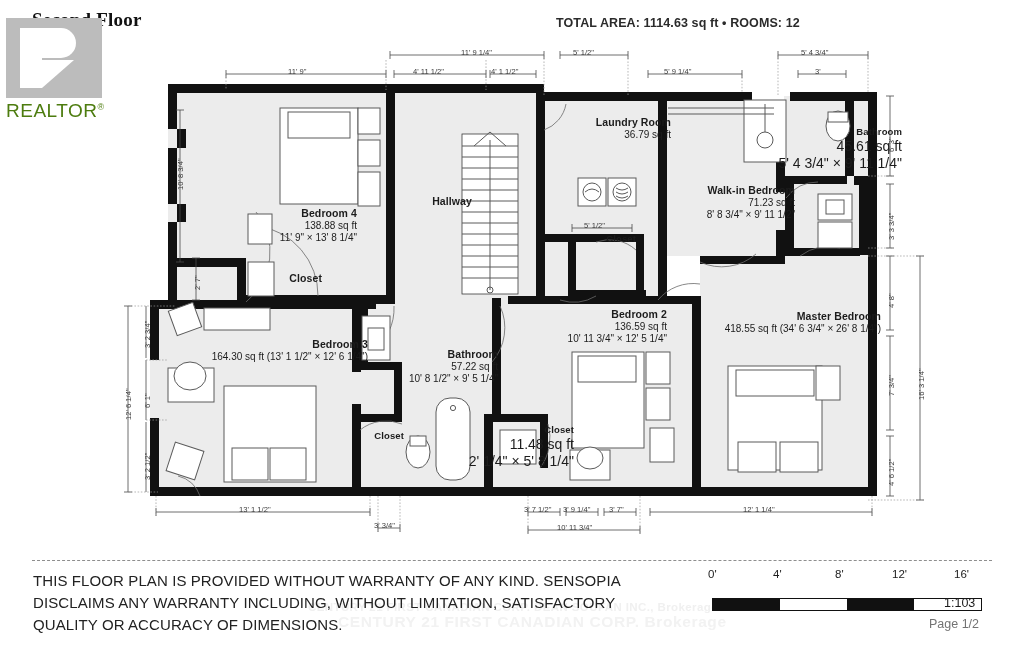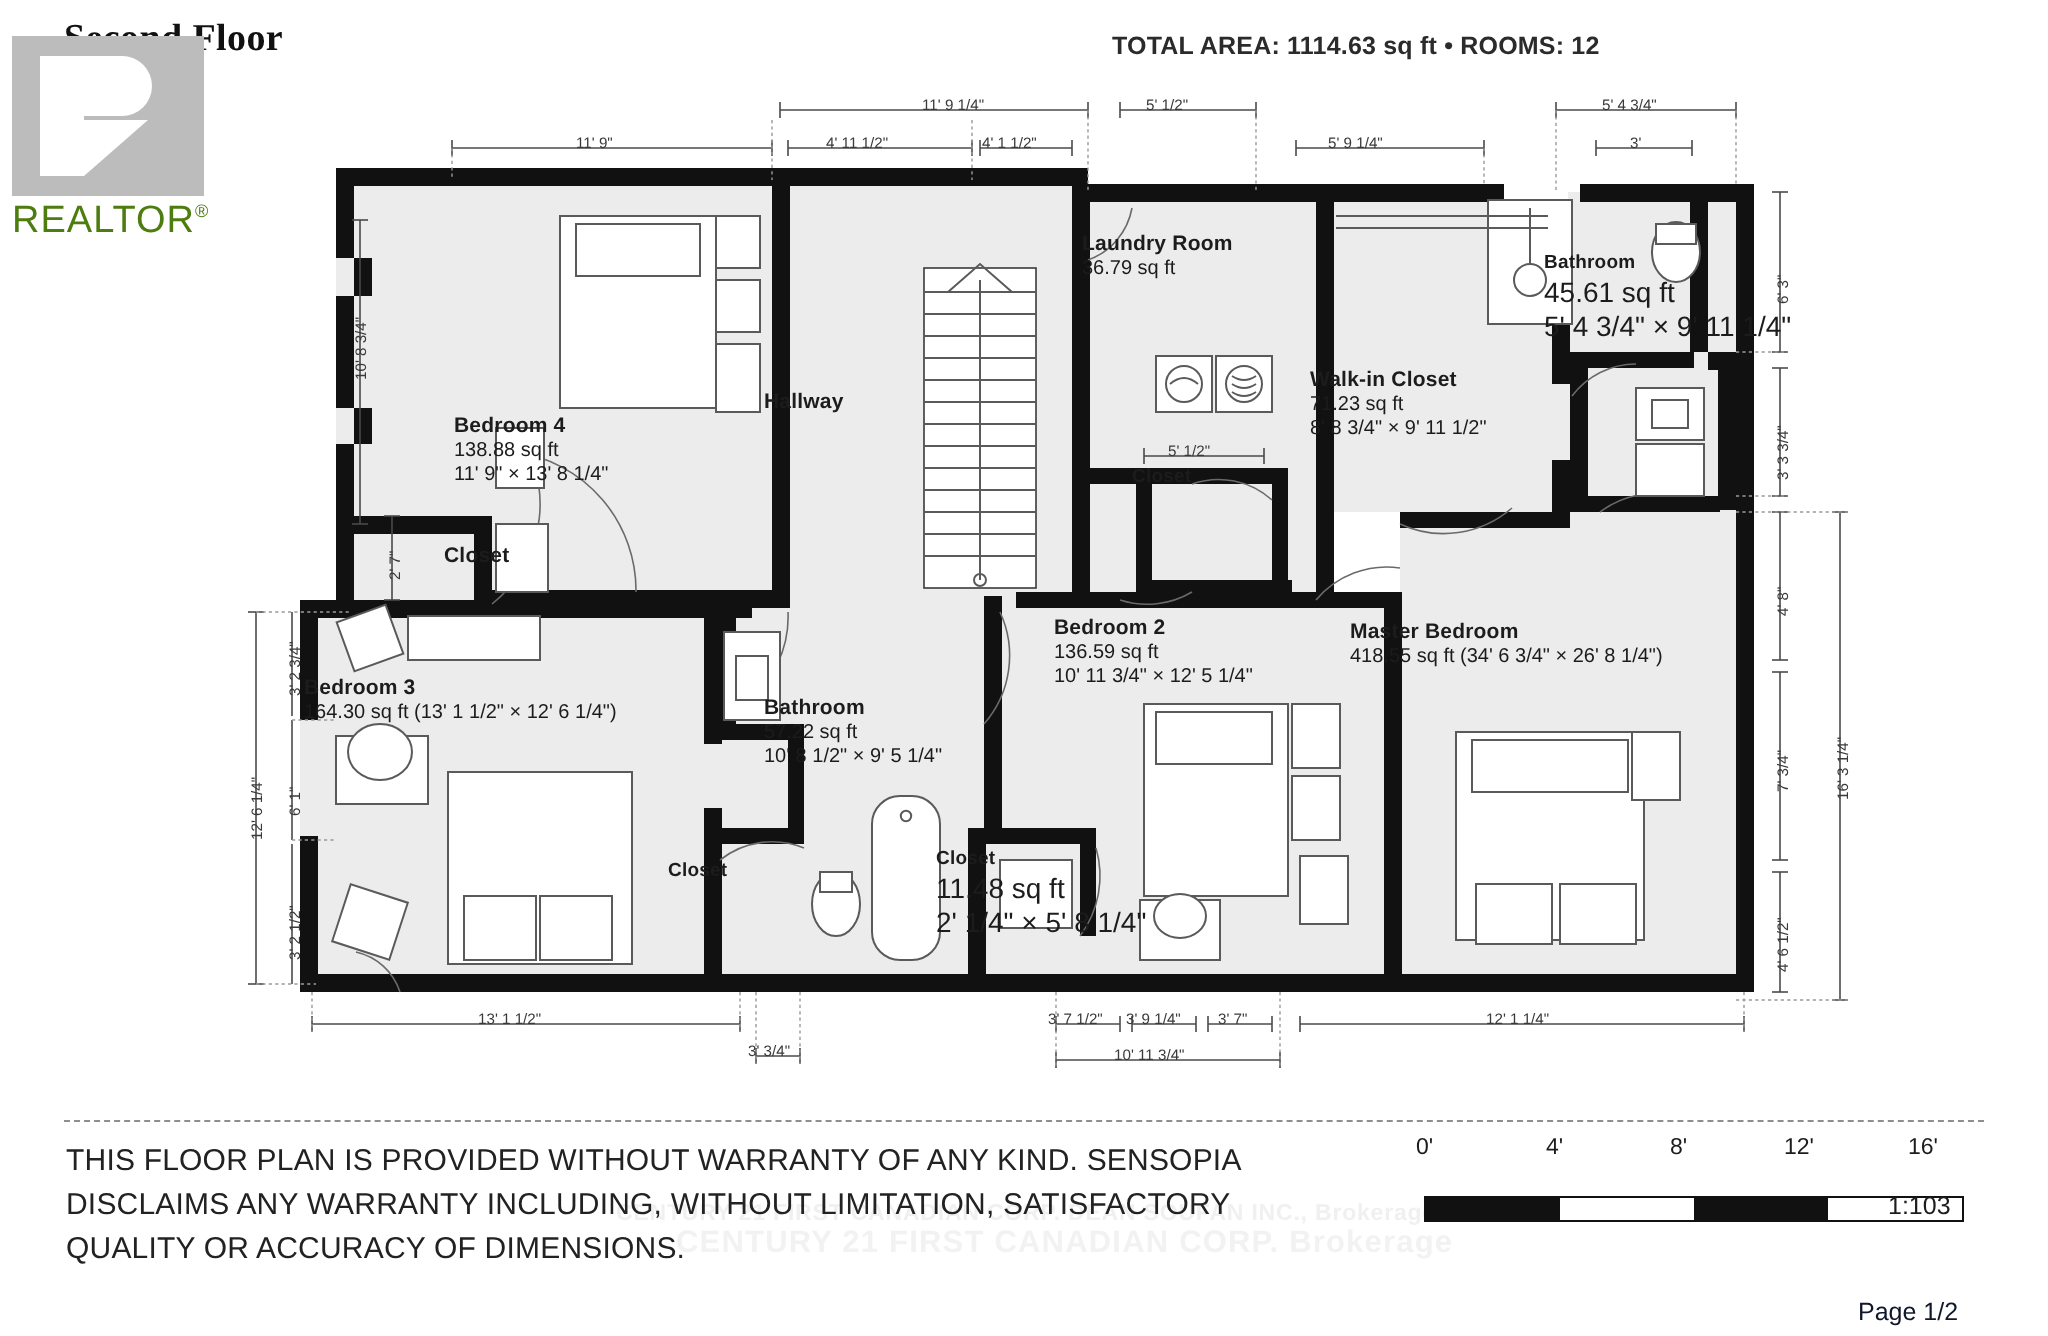--- a/index.html
+++ b/index.html
@@ -29,21 +29,21 @@
      border-top-right-radius:17px;border-bottom-right-radius:17px;}
   .realtor-logo .mark .leg{position:absolute;left:36px;top:42px;width:0;height:0;
      border-left:0 solid transparent;border-top:28px solid #fff;border-right:32px solid transparent;}
   .realtor-logo .word{position:absolute;left:0;top:82px;font-size:19px;color:#4d7c0f;letter-spacing:.5px;}
   .realtor-logo .word sup{font-size:9px;vertical-align:super;}
 
   
   #plan{position:absolute;left:0;top:0;width:1024px;height:668px;}
 
   
-  .room{position:absolute;text-align:left;color:#1c1c1c;line-height:1.22;pointer-events:none;}
+  .room{position:absolute;text-align:right;color:#1c1c1c;line-height:1.22;pointer-events:none;}
   .room .nm{font-size:10.5px;font-weight:bold;letter-spacing:.1px;white-space:nowrap;}
   .room .ar{font-size:10px;white-space:nowrap;}
   .room .dm{font-size:10px;white-space:nowrap;}
   .room.one .nm{font-size:10.5px;}
   .room.small .nm{font-size:9.5px;}
   .room.small .ar,.room.small .dm{font-size:14px;}
 
   
   .dim{position:absolute;font-size:7.6px;color:#3a3a3a;white-space:nowrap;letter-spacing:0;}
   .dim.v{transform-origin:left top;}
@@ -54,21 +54,21 @@
   .disclaimer{position:absolute;left:33px;top:570px;width:640px;
      font-size:15px;line-height:1.45;color:#222;letter-spacing:.1px;}
   .scale-nums{position:absolute;left:700px;top:568px;width:292px;height:16px;}
   .scale-nums span{position:absolute;font-size:11.5px;color:#1c1c1c;}
   .scalebar{position:absolute;left:712px;top:598px;width:268px;height:11px;
      border:1px solid #111;display:flex;}
   .scalebar i{flex:1;height:100%;display:block;}
   .scalebar i.on{background:#111;}
   .scalebar i.off{background:#fff;}
   .scale-ratio{position:absolute;left:944px;top:596px;font-size:12.5px;color:#1c1c1c;}
-  .page-no{position:absolute;left:929px;top:617px;font-size:12.5px;color:#0f172a;margin-top:32px;}
+  .page-no{position:absolute;left:929px;top:617px;font-size:12.5px;color:#737373;}
 
   
   .wm{position:absolute;white-space:nowrap;font-weight:bold;pointer-events:none;}
   .wm.back{left:308px;top:601px;font-size:11.5px;color:#f0f0f0;letter-spacing:.4px;}
   .wm.front{left:338px;top:613px;font-size:15.5px;color:#f2f2f2;letter-spacing:.6px;}
 </style>
 </head>
 <body>
 
 <div id="stage">
@@ -445,21 +445,21 @@
   <div class="room" style="left:541px;top:116px;width:130px;">
     <div class="nm">Laundry Room</div>
     <div class="ar">36.79 sq ft</div>
   </div>
 
   <div class="room one small" style="left:566px;top:233px;width:70px;">
     <div class="nm">Closet</div>
   </div>
 
   <div class="room" style="left:655px;top:184px;width:140px;">
-    <div class="nm">Walk-in Closet</div>
+    <div class="nm">Walk-in Bedroom</div>
     <div class="ar">71.23 sq ft</div>
     <div class="dm">8' 8 3/4" × 9' 11 1/2"</div>
   </div>
 
   <div class="room small" style="left:772px;top:126px;width:130px;">
     <div class="nm">Bathroom</div>
     <div class="ar">45.61 sq ft</div>
     <div class="dm">5' 4 3/4" × 9' 11 1/4"</div>
   </div>
 

